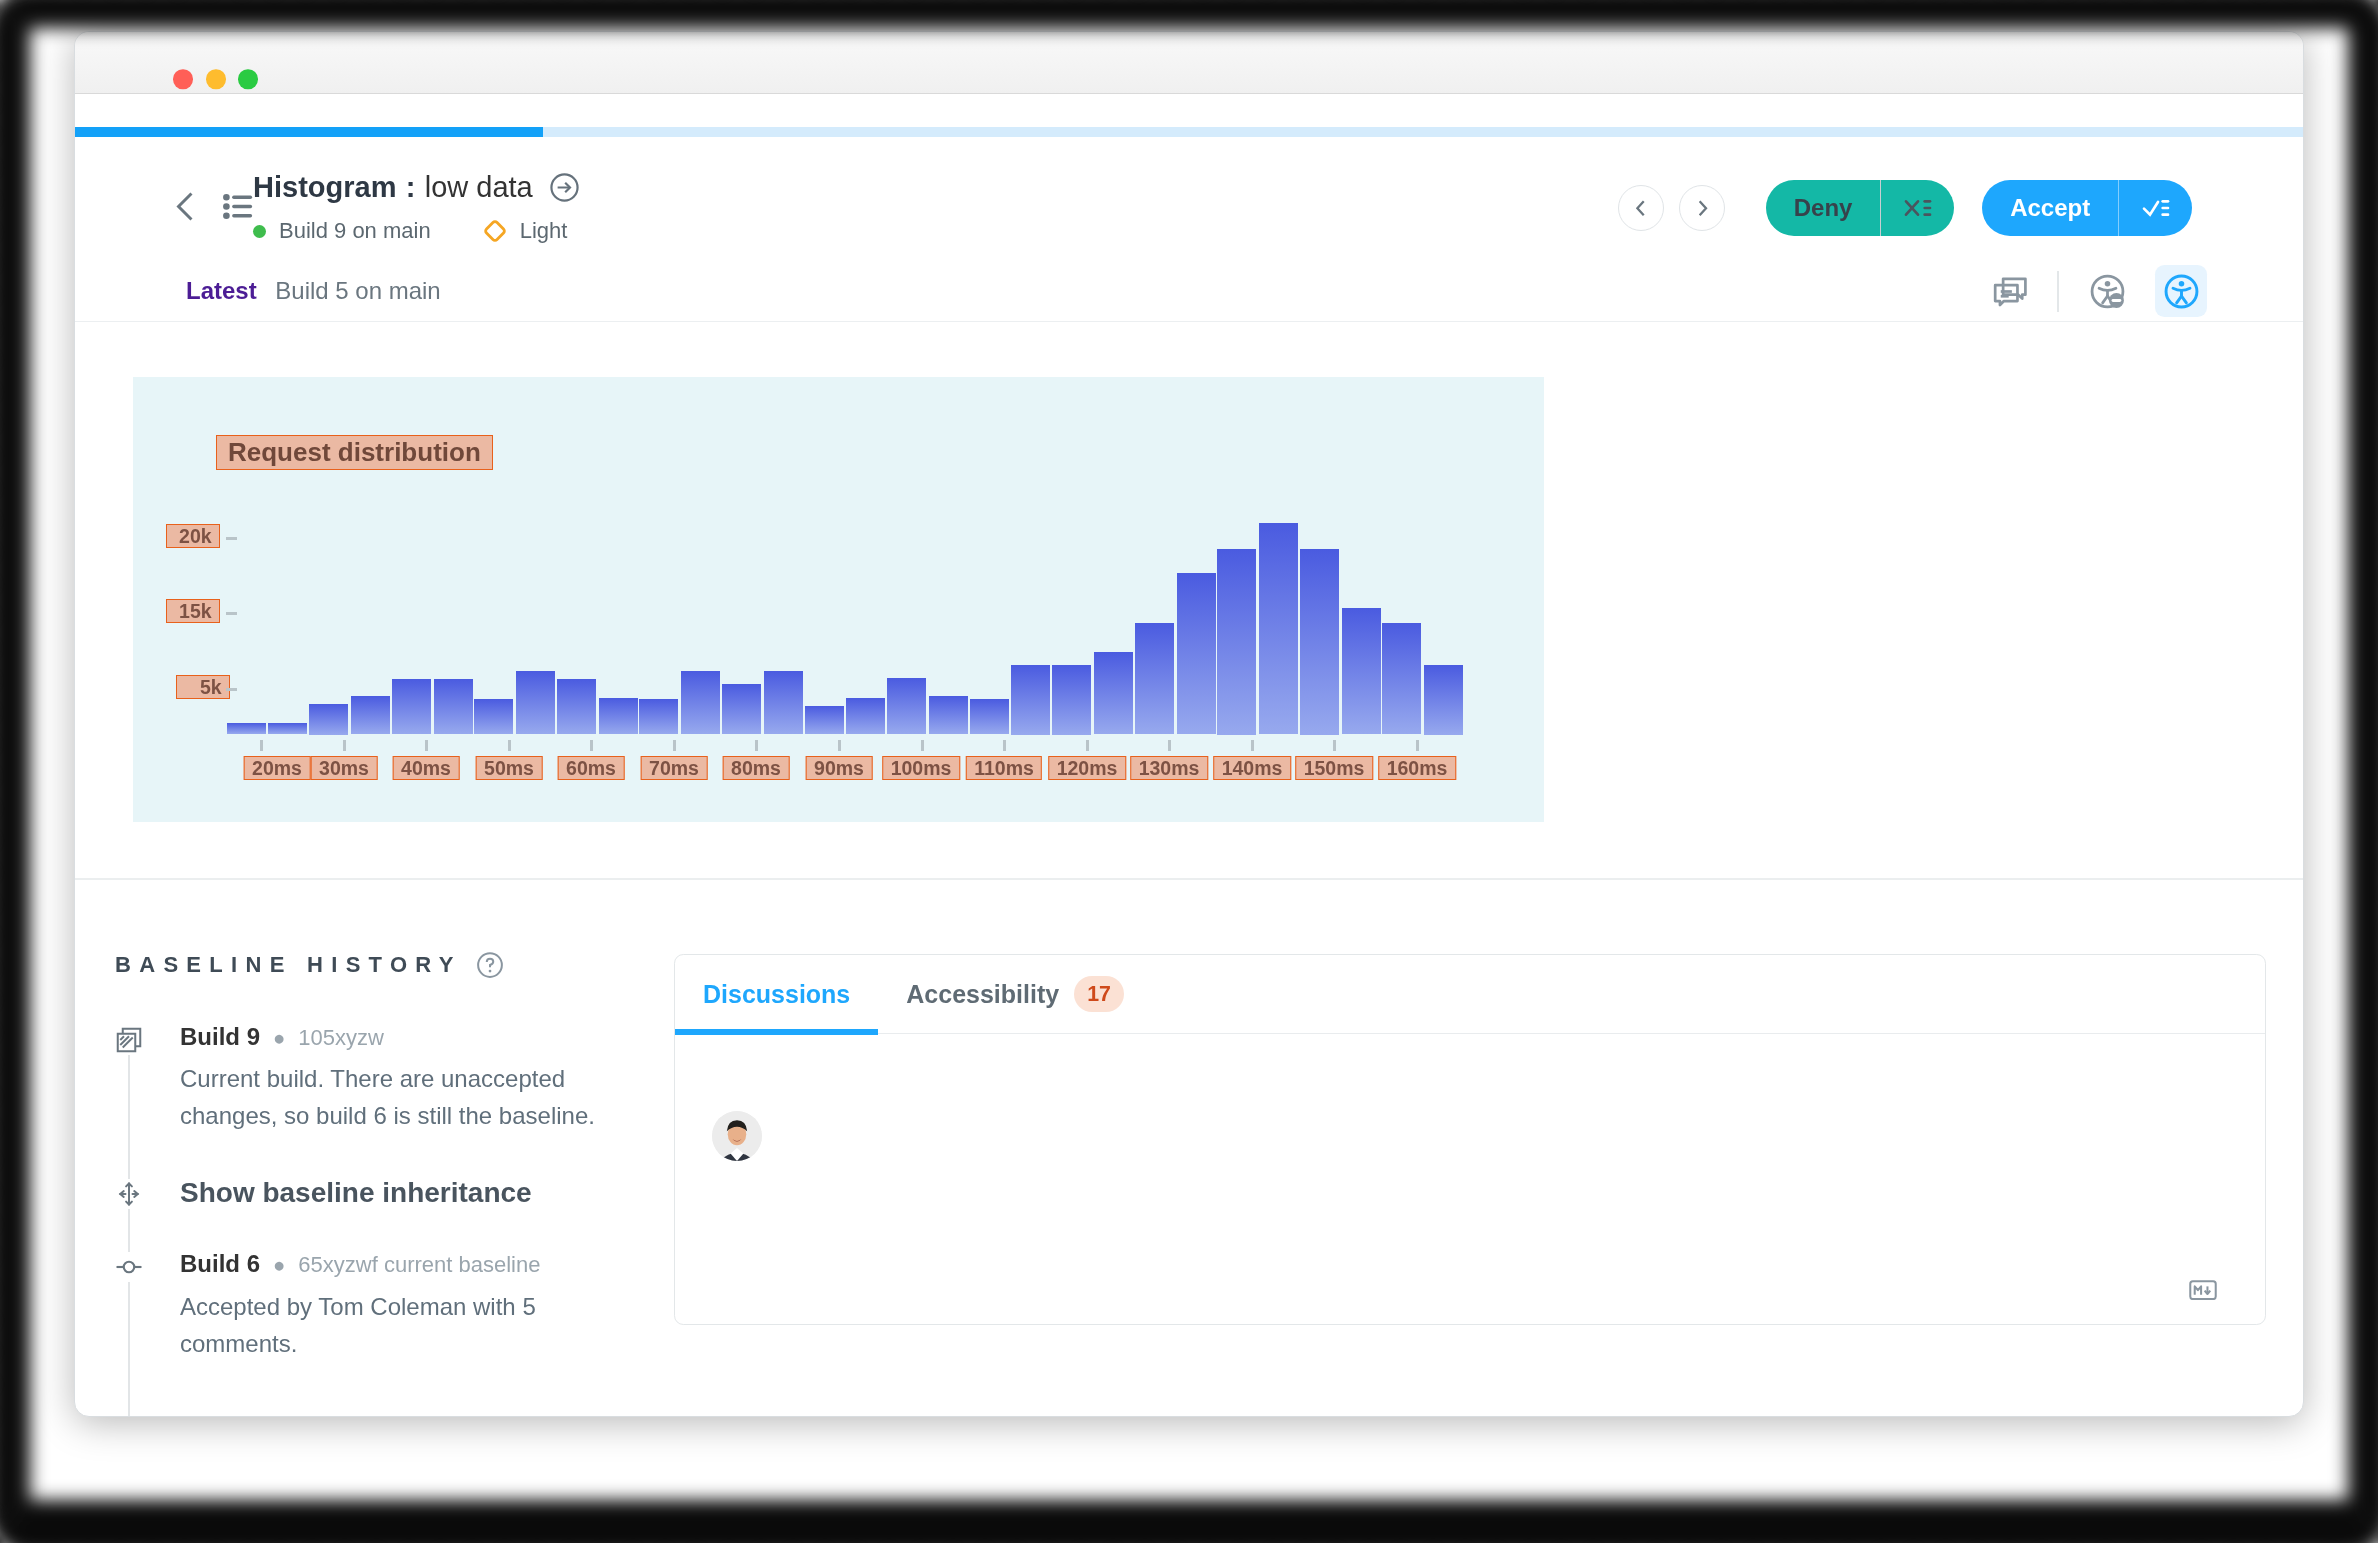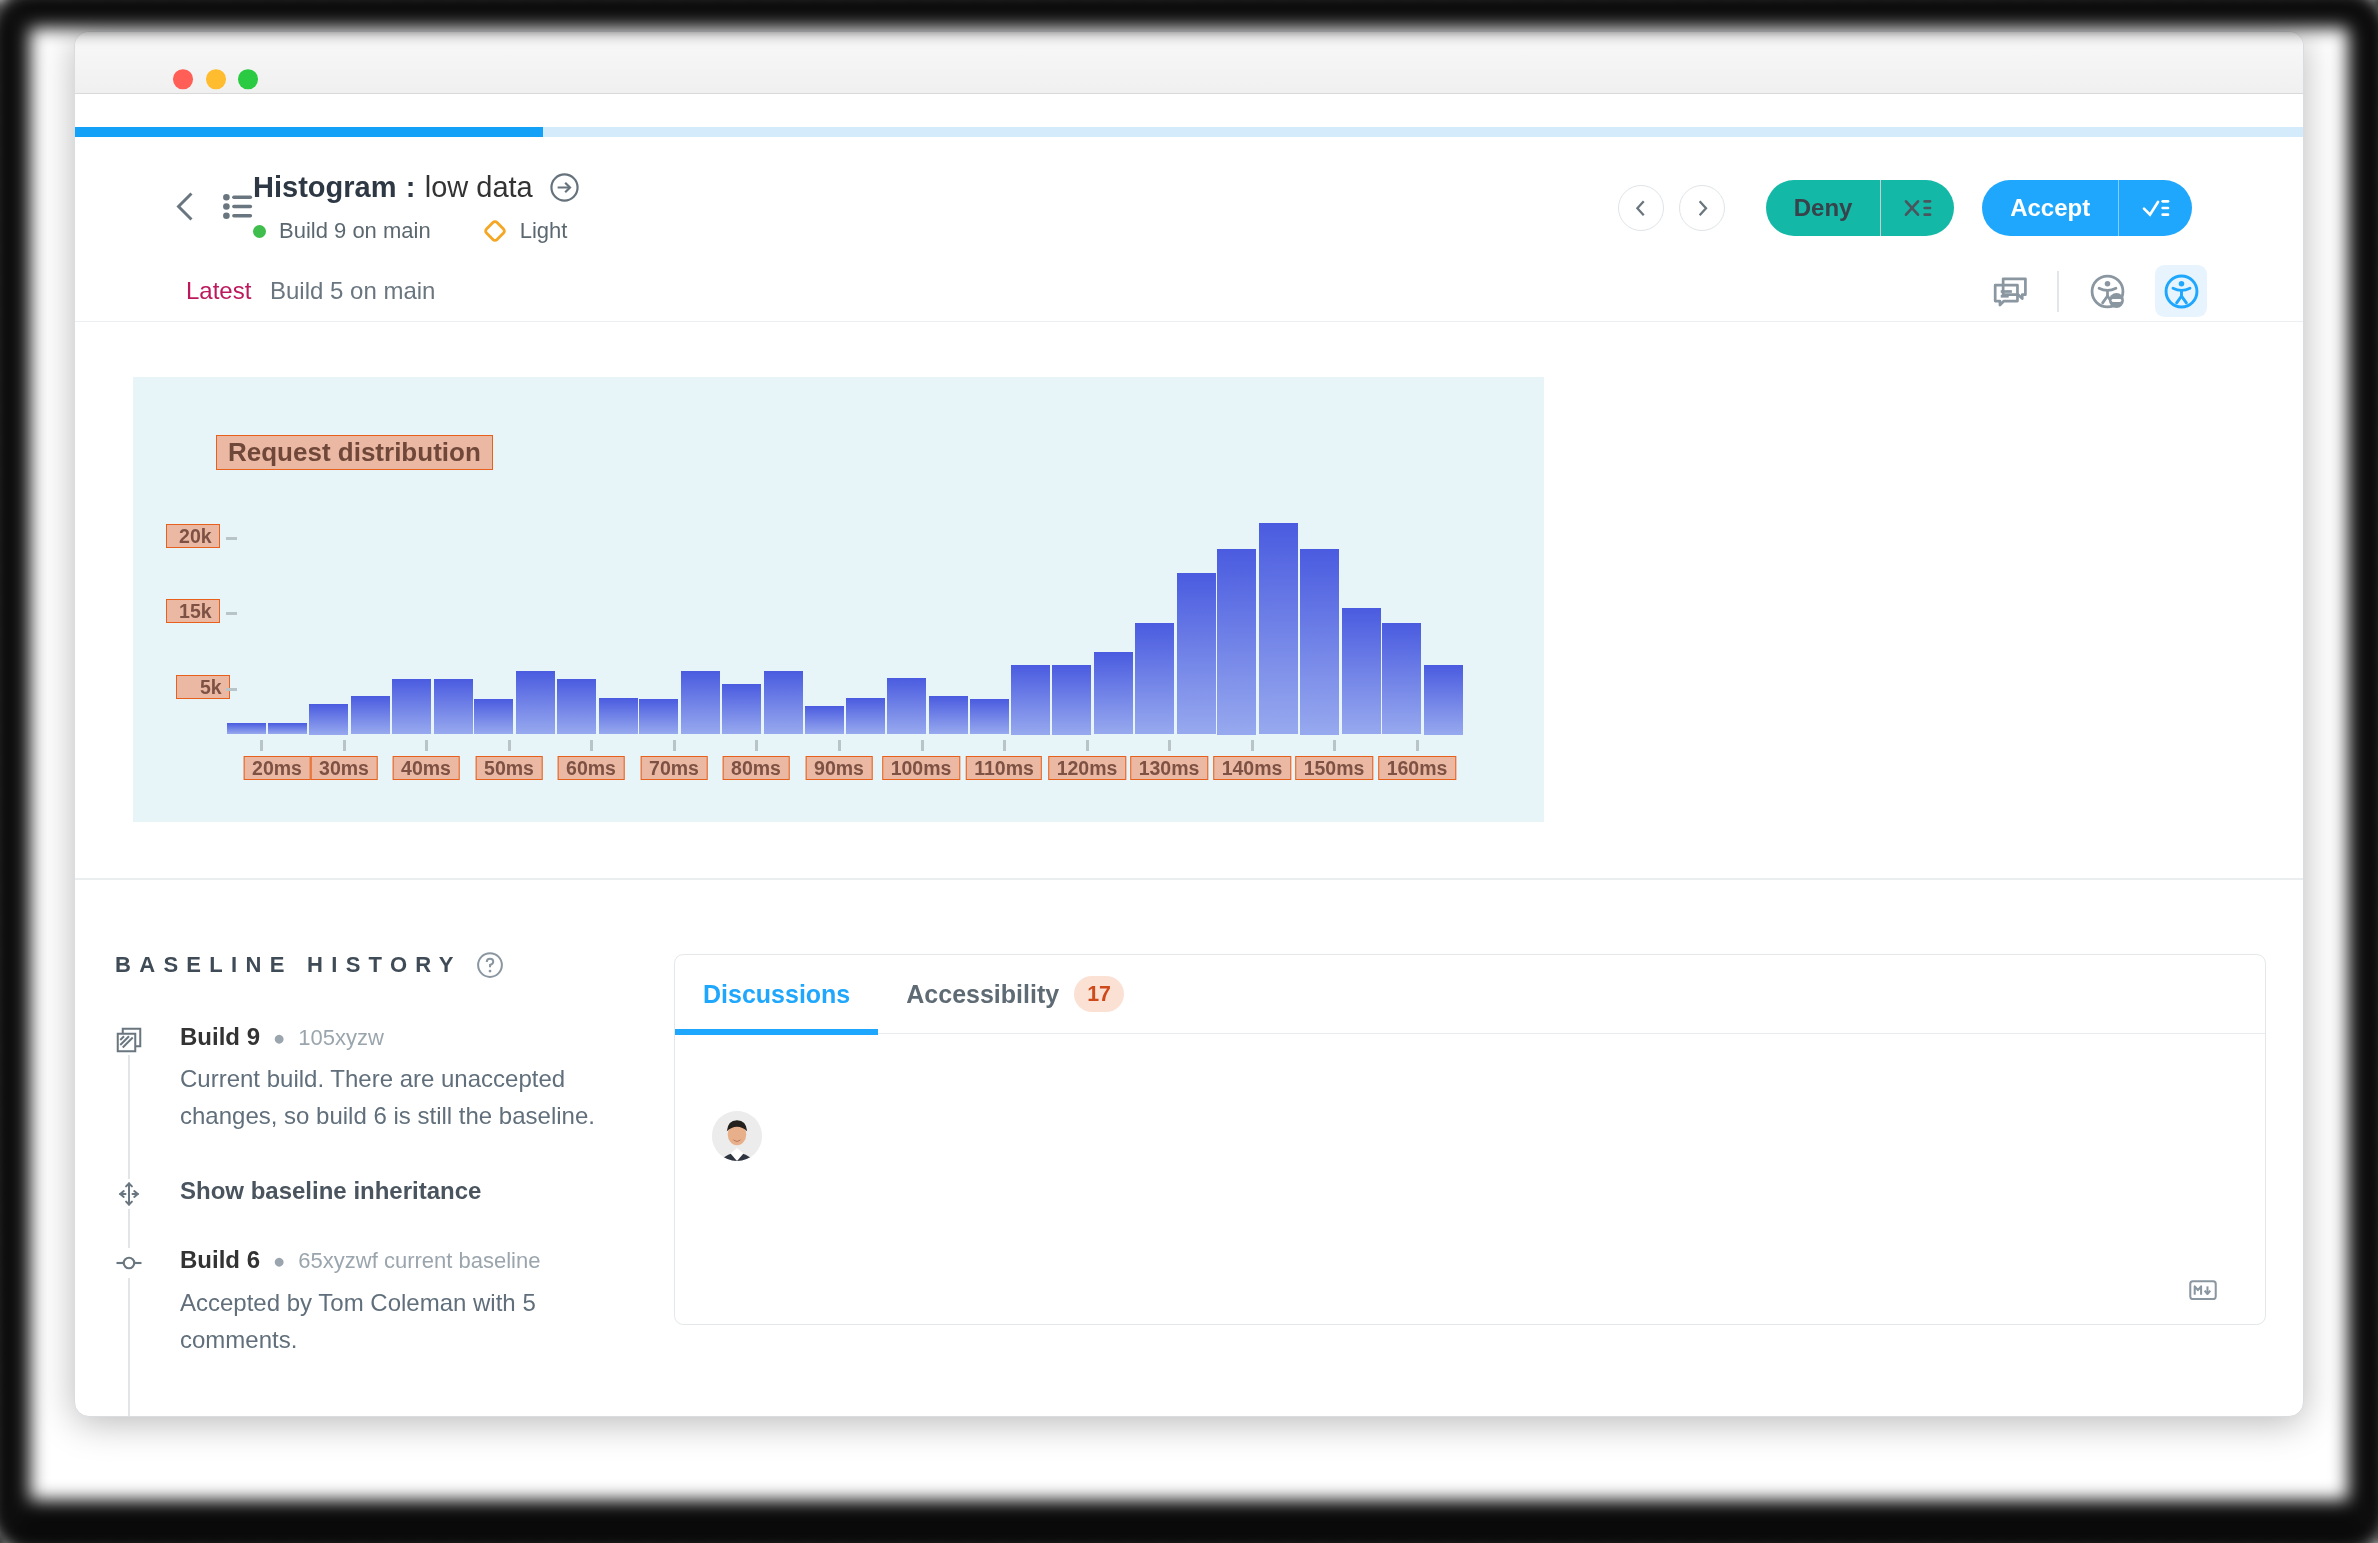--- a/index.html
+++ b/index.html
@@ -45,21 +45,21 @@
   .split-btn .txt { display:flex; align-items:center; padding:0 28px; }
   .split-btn .icon-seg { display:flex; align-items:center; padding:0 20.4px; }
   .deny { background:#14b8a6; color:#37424b; margin-left:26px; }
   .deny .txt { border-right:1.9px solid #c9ced2; }
   .accept { background:#1ea7fd; color:#fff; margin-left:13px; }
   .accept .txt { border-right:1.9px solid rgba(255,255,255,.45); }
 
   
   .latest-row { position:absolute; left:0; top:229px; width:100%; height:61px; border-bottom:1.9px solid #eceff1; }
   .latest-row .labels { position:absolute; left:111px; top:50%; transform:translateY(-50%); display:flex; gap:18.6px; align-items:baseline; }
-  .latest-label { font-size:24px; font-weight:normal; color:#be185d; }
+  .latest-label { font-size:24px; font-weight:bold; color:#4c1d95; }
   .latest-build { font-size:24px; color:#6a767f; }
   .latest-icons { position:absolute; right:96px; top:50%; transform:translateY(-50%); display:flex; align-items:center; gap:22px; }
   .v-div { width:1.9px; height:41px; background:#e3e7e9; }
   .icon-btn { display:flex; align-items:center; justify-content:center; width:52px; height:52px; border-radius:9.3px; color:#8a96a0; cursor:pointer; }
   .icon-btn.active { background:#e7f4fe; color:#1ea7fd; }
 
   
   .chart { position:absolute; left:58px; top:345px; width:1411px; height:445px; background:#e7f5f8; }
   .hl-box { position:absolute; border:1.9px solid #e8611c; background:rgba(240,130,84,.52); color:#7d5244;
     display:flex; align-items:center; justify-content:center; font-weight:600; }
@@ -79,21 +79,21 @@
   .bh-timeline { position:absolute; left:13px; top:85px; width:1.9px; height:388px; background:#e2e5e7; }
   .bh-item { position:relative; margin-top:0; }
   .bh-icon { position:absolute; left:-0.9px; top:1.9px; width:30px; height:30px; background:#fff; color:#6a767f;
     display:flex; align-items:center; justify-content:center; }
   .bh-body { margin-left:65px; }
   .bh-head { display:flex; align-items:baseline; gap:13px; }
   .bh-name { font-size:24px; font-weight:bold; color:#333; }
   .bh-dot { color:#9aa5ad; font-size:20.4px; }
   .bh-sha { font-size:22px; color:#9aa5ad; }
   .bh-desc { margin-top:9.3px; font-size:24px; color:#606f7b; line-height:37px; width:436px; }
-  .bh-link { font-size:24px; font-weight:bold; color:#49545e; cursor:pointer; }
+  .bh-link { font-size:28px; font-weight:bold; color:#49545e; cursor:pointer; }
   .bh-gap-lg { height:43px; } .bh-gap-md { height:41px; }
 
   
   .panel { position:absolute; left:599px; top:922px; width:1592px; height:371px; background:#fff;
     border:1.9px solid #e3e7e9; border-radius:9.3px; }
   .tabs { position:absolute; left:0; top:0; width:100%; height:79px; border-bottom:1.9px solid #e9ecee; display:flex; }
   .tab { display:flex; align-items:center; gap:15px; padding:0 28px; font-size:25px; font-weight:bold; position:relative; cursor:pointer; }
   .tab.active { color:#1ea7fd; }
   .tab.active::after { content:""; position:absolute; left:0; right:0; bottom:-1.9px; height:5.6px; background:#1ea7fd; }
   .tab.inactive { color:#5f6b74;text-align:center; }

